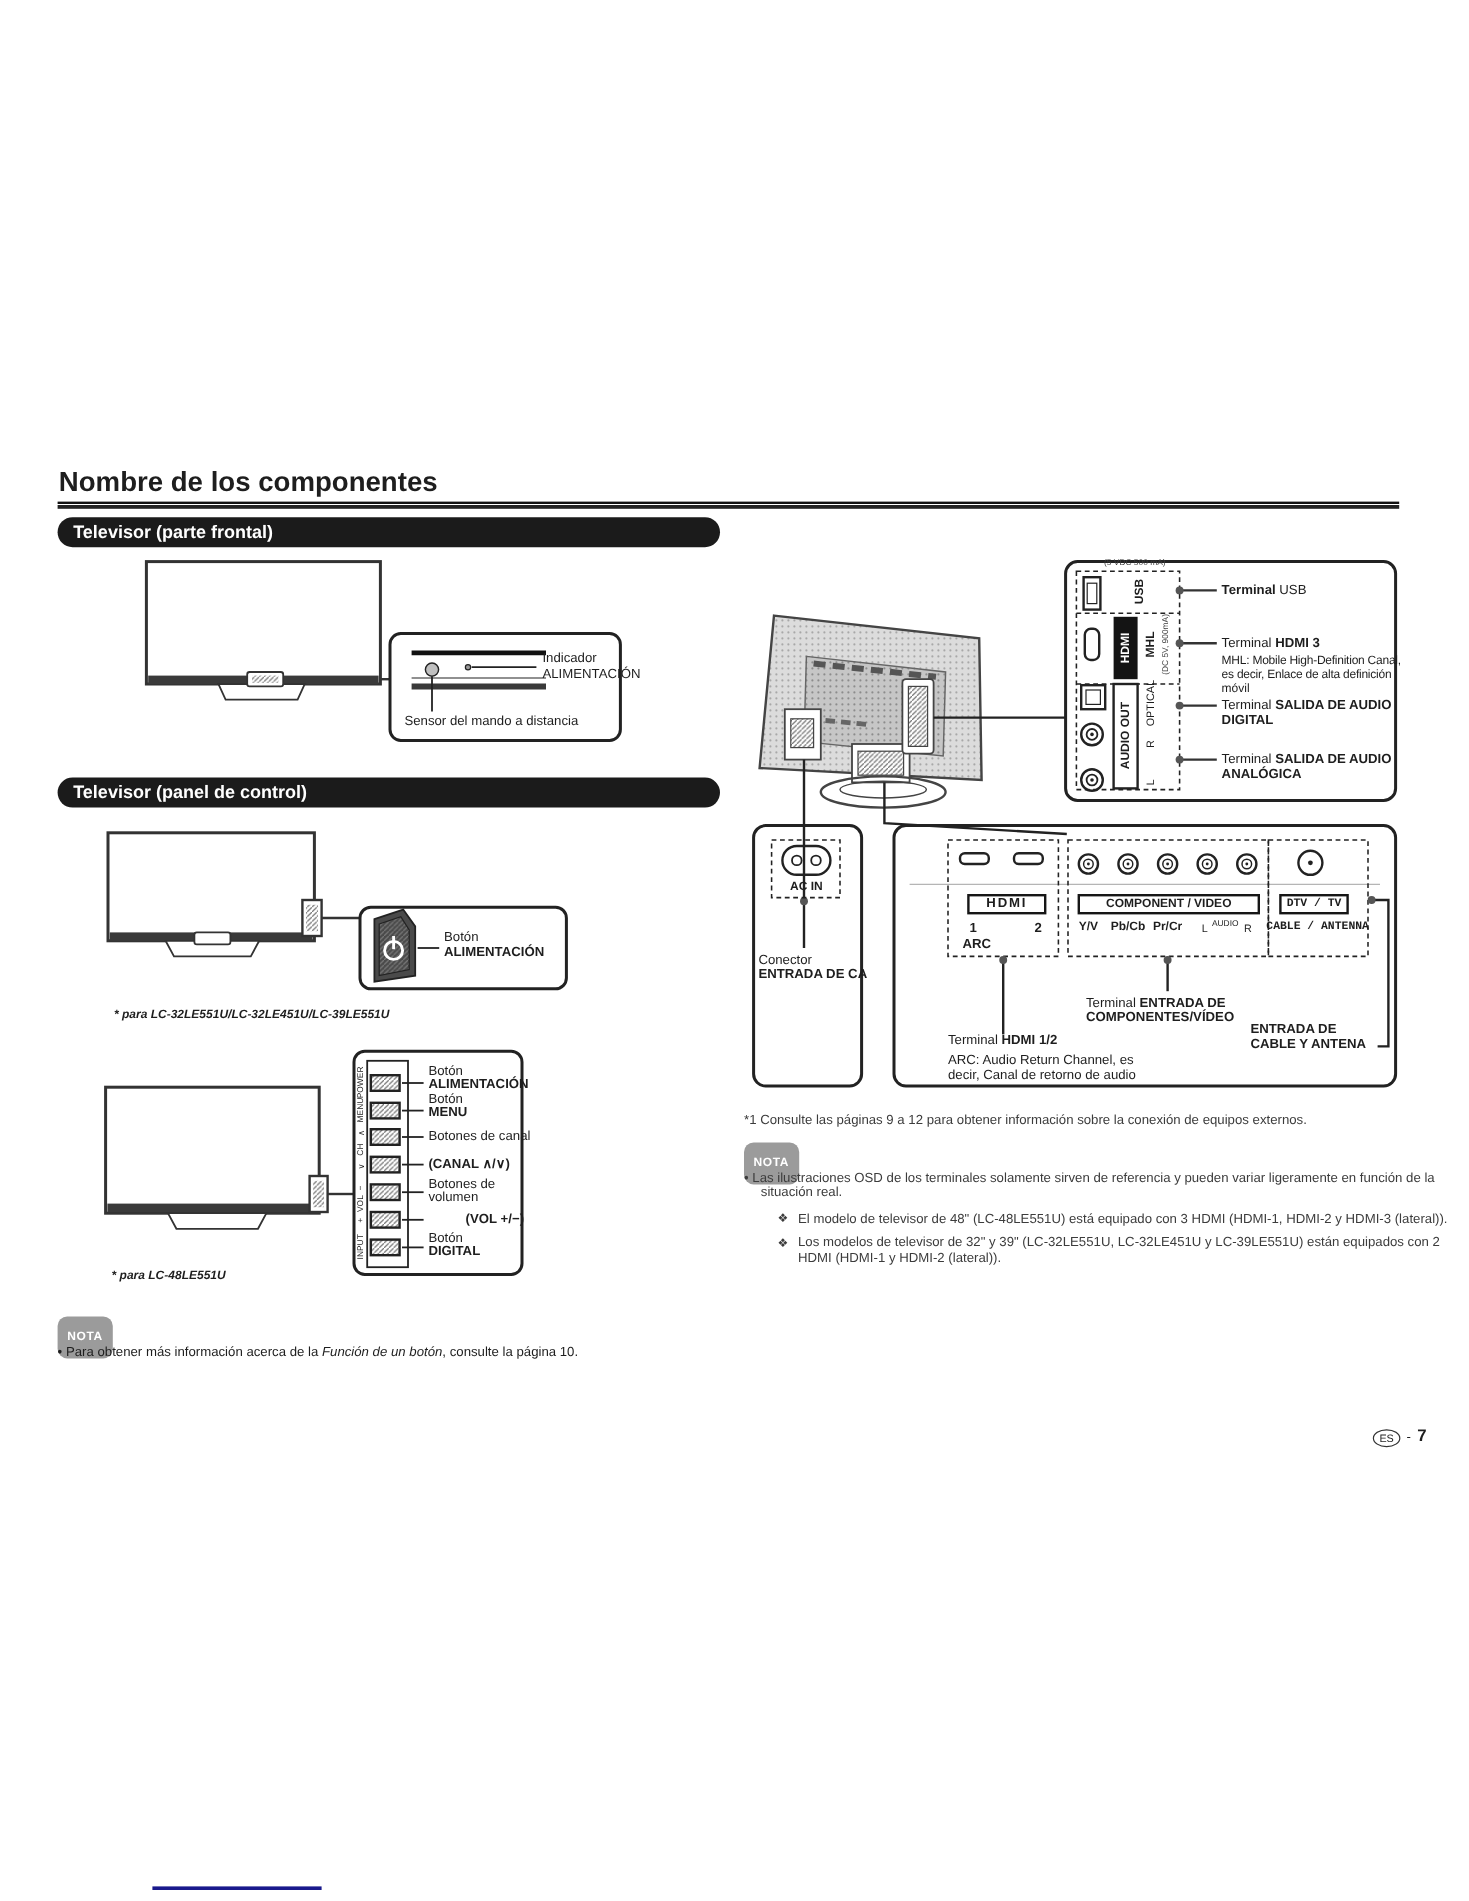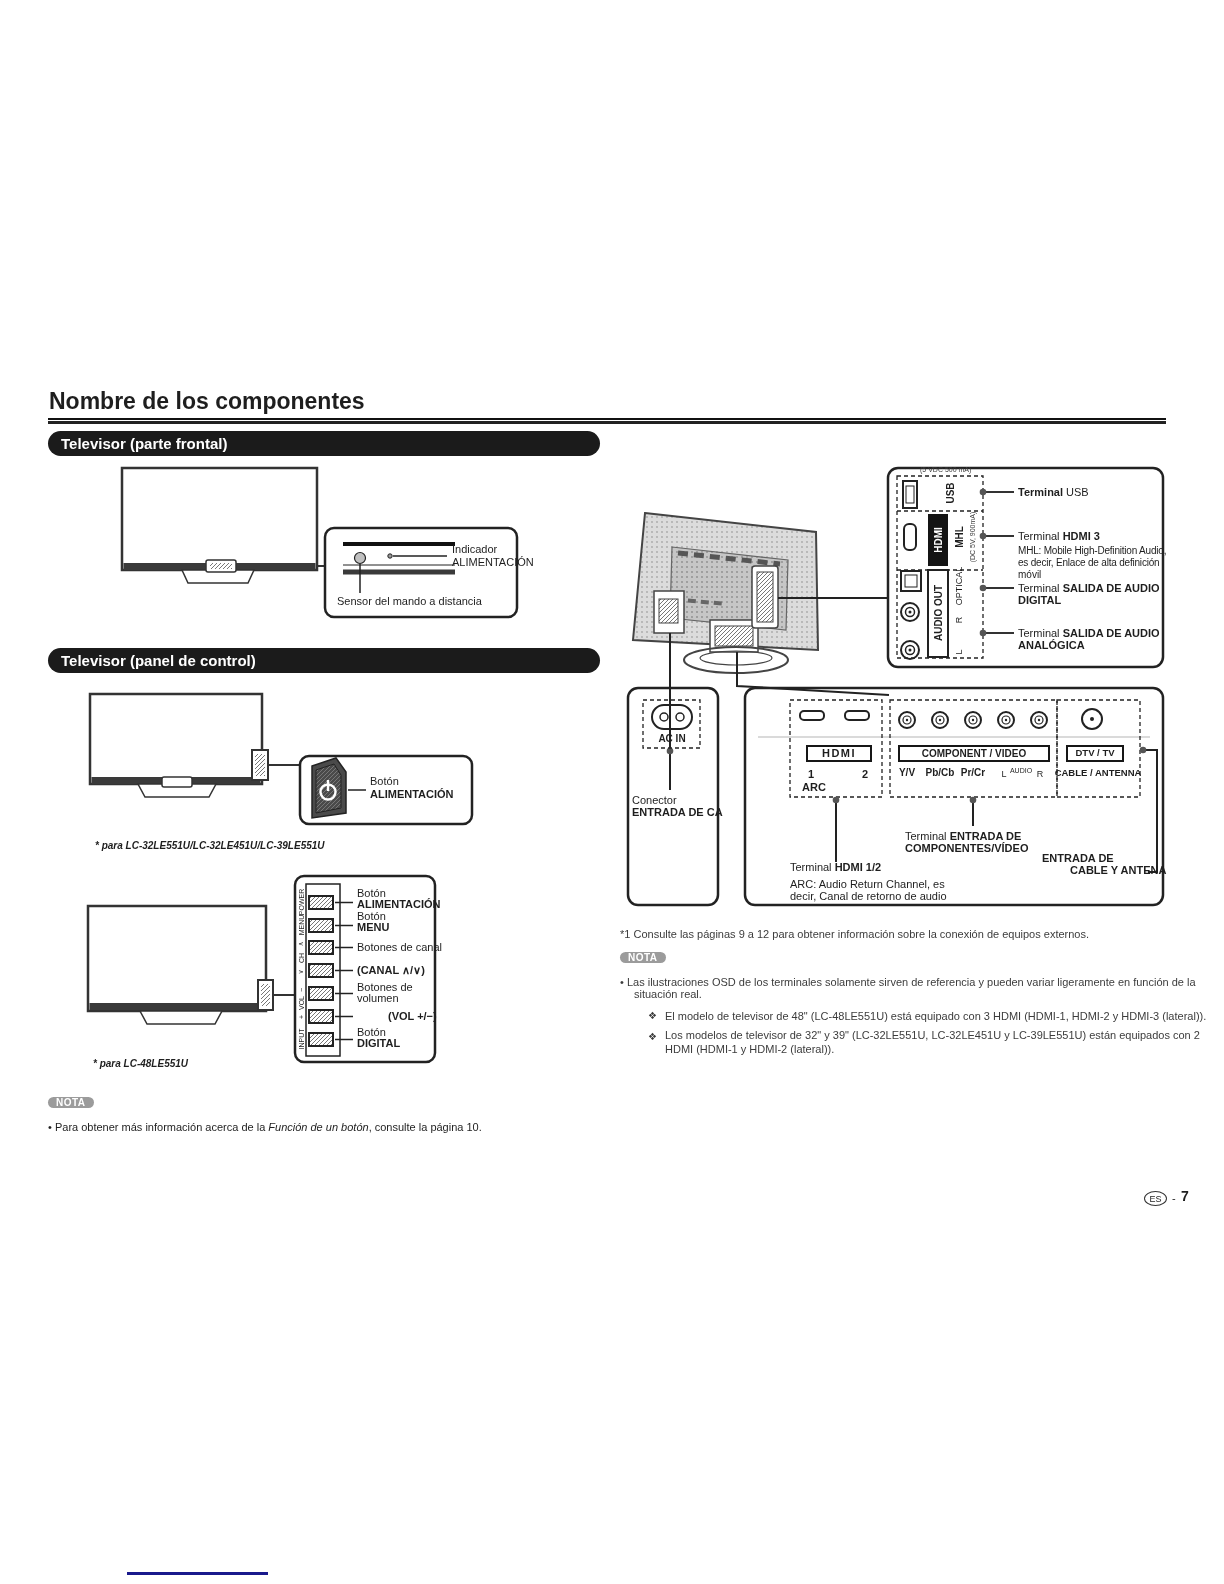--- a/index.html
+++ b/index.html
@@ -5,28 +5,28 @@
   html,body{margin:0;padding:0;background:#fff;}
   #canvas{position:relative;width:1208px;height:1584px;background:#fff;overflow:hidden;
           font-family:"Liberation Sans",sans-serif;color:#1e1e1e;}
   svg{position:absolute;left:0;top:0;z-index:1;}
   .tx{position:absolute;white-space:nowrap;z-index:2;line-height:1.15;}
   .ctx{transform:translate(-50%,-50%);}
   .vtx{position:absolute;white-space:nowrap;z-index:2;transform:translate(-50%,-50%) rotate(-90deg);}
   .b{font-weight:bold;}
   .i{font-style:italic;}
   .f23{font-size:23px;} .f11{font-size:11px;}
-  .f10{font-size:10px;} .f95{font-size:9.5px;} .f9{font-size:9px;} .f7{font-size:7px;}
+  .f10{font-size:10px;} .f95{font-size:9.5px;font-family:Liberation Mono, monospace;} .f9{font-size:9px;} .f7{font-size:7px;}
   .gray{color:#3c3c3c;}
   .pill{position:absolute;background:#1b1b1b;color:#fff;border-radius:13px;height:25px;
         line-height:25px;padding-left:13px;font-weight:bold;font-size:15px;z-index:2;box-sizing:border-box;}
   .rule{position:absolute;left:48px;width:1118px;height:6px;z-index:2;
         background:linear-gradient(to bottom,#111 0 2px,#fff 2px 3px,#222 3px 6px);}
   .nota{position:absolute;background:#9b9b9b;color:#fff;border-radius:8px;font-weight:bold;
-        font-size:10px;padding:0 8px;z-index:2;letter-spacing:.5px;}
+        font-size:10px;padding:12px 8px;z-index:2;letter-spacing:.5px;}
   .plate{position:absolute;background:#fff;border:2px solid #161616;box-sizing:border-box;
          text-align:center;font-weight:bold;z-index:2;}
   .hdmiplate-v{position:absolute;background:#141414;color:#fff;z-index:2;}
   .oval{position:absolute;border:1.5px solid #333;border-radius:50%;display:flex;align-items:center;
         justify-content:center;z-index:2;box-sizing:border-box;}
   .navy{position:absolute;background:#19198c;z-index:2;}
 </style>
 </head>
 <body>
 
@@ -277,21 +277,21 @@
   <div class="vtx f10 b" style="left:938px;top:613px;">AUDIO OUT</div>
   <div class="vtx f9" style="left:959px;top:620px;">R</div>
   <div class="vtx f9" style="left:959px;top:652px;">L</div>
 
   <div class="tx f11" style="left:1018px;top:486px;">
     <span class="b">Terminal</span><span> USB</span>
   </div>
   <div class="tx f11" style="left:1018px;top:530px;">
     <span>Terminal </span><span class="b">HDMI 3</span>
   </div>
-  <div class="tx f10" style="left:1018px;top:545px;letter-spacing:-0.2px;">MHL: Mobile High-Definition Audio,</div>
+  <div class="tx f10" style="left:1018px;top:545px;letter-spacing:-0.2px;">MHL: Mobile High-Definition Canal,</div>
   <div class="tx f10" style="left:1018px;top:557px;letter-spacing:-0.2px;">es decir, Enlace de alta definición</div>
   <div class="tx f10" style="left:1018px;top:569px;">móvil</div>
   <div class="tx f11" style="left:1018px;top:582px;">
     <span>Terminal </span><span class="b">SALIDA DE AUDIO</span>
   </div>
   <div class="tx f11 b" style="left:1018px;top:594px;">DIGITAL</div>
   <div class="tx f11" style="left:1018px;top:627px;">
     <span>Terminal </span><span class="b">SALIDA DE AUDIO</span>
   </div>
   <div class="tx f11 b" style="left:1018px;top:639px;">ANALÓGICA</div>
@@ -321,21 +321,21 @@
   </div>
   <div class="tx f11" style="left:790px;top:878px;text-align:center;">ARC: Audio Return Channel, es</div>
   <div class="tx f11" style="left:790px;top:890px;">decir, Canal de retorno de audio</div>
 
   <div class="tx f11" style="left:905px;top:830px;">
     <span>Terminal </span><span class="b">ENTRADA DE</span>
   </div>
   <div class="tx f11 b" style="left:905px;top:842px;">COMPONENTES/VÍDEO</div>
 
   <div class="tx f11 b" style="left:1042px;top:852px;">ENTRADA DE</div>
-  <div class="tx f11 b" style="left:1042px;top:864px;margin-left:28px;">CABLE Y ANTENA</div>
+  <div class="tx f11 b" style="left:1042px;top:864px;">CABLE Y ANTENA</div>
 
   <div class="tx f11 gray" style="left:620px;top:928px;">*1 Consulte las páginas 9 a 12 para obtener información sobre la conexión de equipos externos.</div>
   <div class="nota" style="left:620px;top:952px;">NOTA</div>
   <div class="tx f11 gray" style="left:620px;top:976px;">
     <span>•</span>
     <span>Las ilustraciones OSD de los terminales solamente sirven de referencia y pueden variar ligeramente en función de la</span>
   </div>
   <div class="tx f11 gray" style="left:634px;top:988px;">situación real.</div>
   <div class="tx f10 gray" style="left:648px;top:1010px;">❖</div>
   <div class="tx f11 gray" style="left:665px;top:1010px;">El modelo de televisor de 48" (LC-48LE551U) está equipado con 3 HDMI (HDMI-1, HDMI-2 y HDMI-3 (lateral)).</div>

